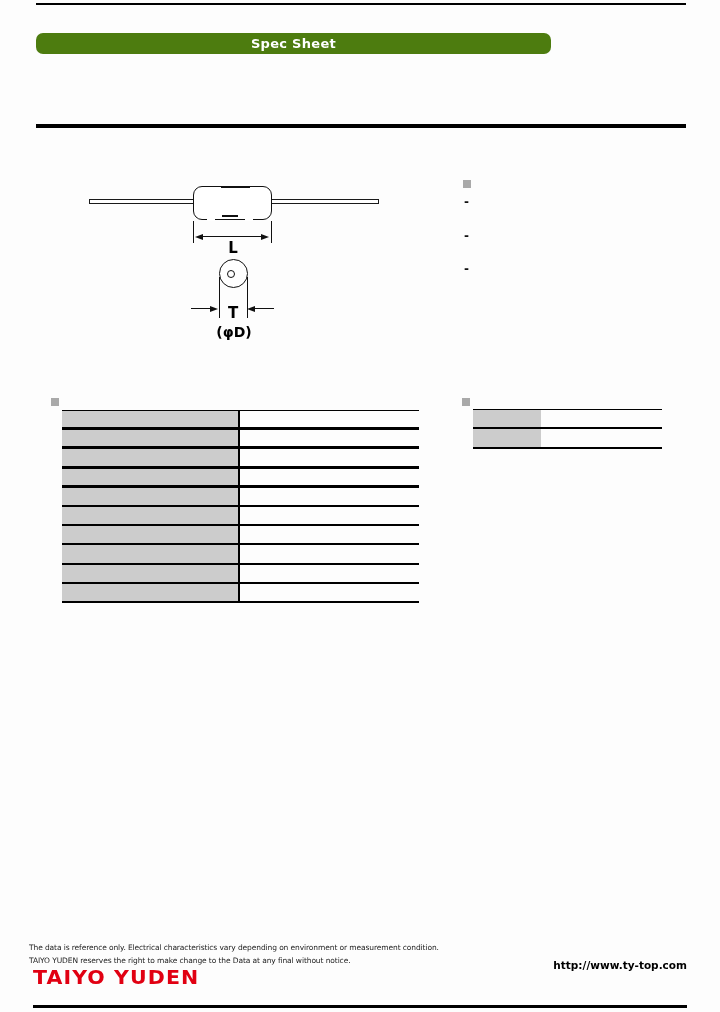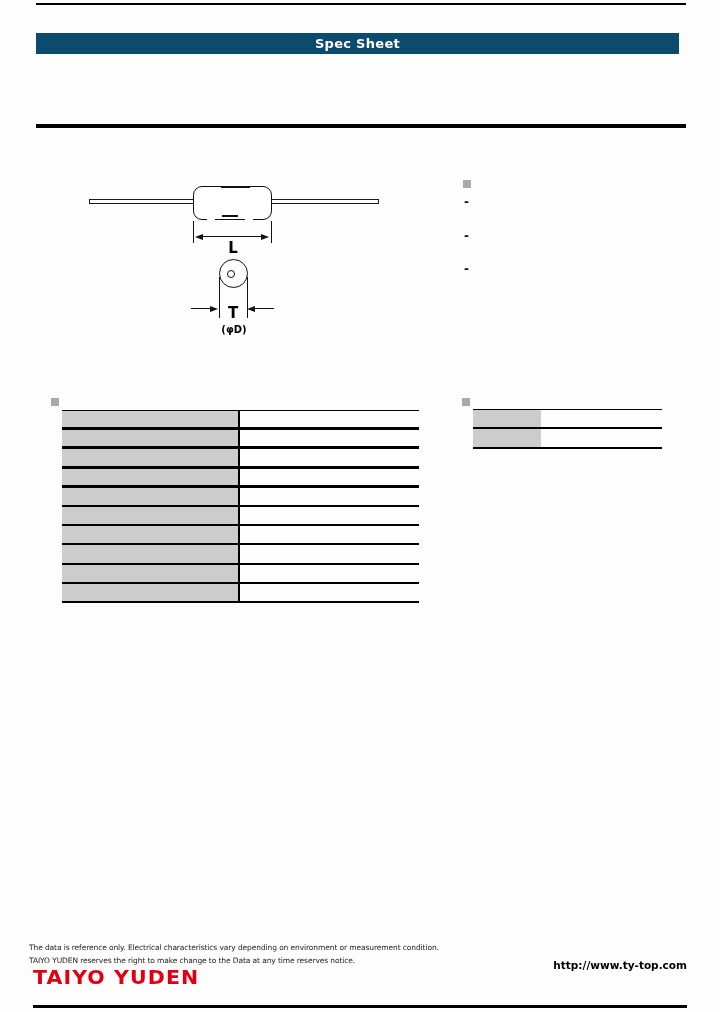--- a/index.html
+++ b/index.html
@@ -4,22 +4,22 @@
 <style>
   html,body{margin:0;padding:0;background:#e8e8e8;}
   .page{
     position:relative;width:720px;height:1012px;margin:0 auto;
     background:#fdfdfd;overflow:hidden;
     font-family:"DejaVu Sans","Liberation Sans",sans-serif;color:#111;
   }
   .rule{position:absolute;background:#000;}
   
   .banner{
-    position:absolute;left:36px;top:33px;width:643px;height:21px;
-    background:#0c4a6e;display:flex;align-items:center;justify-content:center;
+    position:absolute;left:36px;top:33px;width:515px;height:21px;
+    background:#4d7c0f;display:flex;align-items:center;justify-content:center;border-radius:7px;
   }
   .banner span{color:#fff;font-size:13px;font-weight:bold;letter-spacing:.3px;}
   
   .wire{position:absolute;left:89px;top:199px;width:290px;height:5px;
     border:1px solid #1a1a1a;background:#fff;box-sizing:border-box;}
   .body-outline{position:absolute;left:193px;top:186px;width:79px;height:34px;
     border:1.5px solid #111;border-radius:9px;background:#fff;box-sizing:border-box;}
   .dline{position:absolute;background:#111;}
   .gap{position:absolute;background:#fff;}
   .circle{position:absolute;border:1.3px solid #111;border-radius:50%;background:#fff;box-sizing:border-box;}
@@ -81,21 +81,21 @@
     <div class="circle" style="left:218.5px;top:259px;width:29px;height:29px;"></div>
     <div class="circle" style="left:226.5px;top:269.5px;width:8px;height:8px;border-width:1.2px;"></div>
     <div class="dline" style="left:218.5px;top:277px;width:1.2px;height:41px;"></div>
     <div class="dline" style="left:246.5px;top:277px;width:1.2px;height:41px;"></div>
 
     <div class="dline" style="left:191px;top:308px;width:21px;height:1.1px;"></div>
     <span class="ah ah-right" style="left:210px;top:305.5px;"></span>
     <div class="dline" style="left:253px;top:308px;width:21px;height:1.1px;"></div>
     <span class="ah ah-left" style="left:247px;top:305.5px;"></span>
     <div class="dim-label" style="left:222px;top:304px;width:22px;font-size:15px;">T</div>
-    <div class="dim-label" style="left:209px;top:324px;width:50px;font-size:10px;">(φD)</div>
+    <div class="dim-label" style="left:209px;top:324px;width:50px;font-size:14px;">(φD)</div>
   </div>
 
   <div>
     <div class="sq" style="left:463px;top:180px;"></div>
     <div class="dash-item" style="left:464px;top:196px;">-</div>
     <div class="dash-item" style="left:464px;top:230px;">-</div>
     <div class="dash-item" style="left:464px;top:263px;">-</div>
   </div>
 
   <div class="sq" style="left:51px;top:398px;"></div>
@@ -149,19 +149,19 @@
       <div class="side-value"></div>
     </div>
     <div class="side-row">
       <div class="side-label"></div>
       <div class="side-value"></div>
     </div>
   </div>
 
   <div class="disclaimers">
     <div>The data is reference only. Electrical characteristics vary depending on environment or measurement condition.</div>
-    <div>TAIYO YUDEN reserves the right to make change to the Data at any time reserves notice.</div>
+    <div>TAIYO YUDEN reserves the right to make change to the Data at any final without notice.</div>
   </div>
   <div class="logo">TAIYO YUDEN</div>
   <div class="site-url">http://www.ty-top.com</div>
   <div class="rule" style="left:33px;top:1005px;width:654px;height:2.6px;"></div>
 
 </div>
 
 </body></html>

